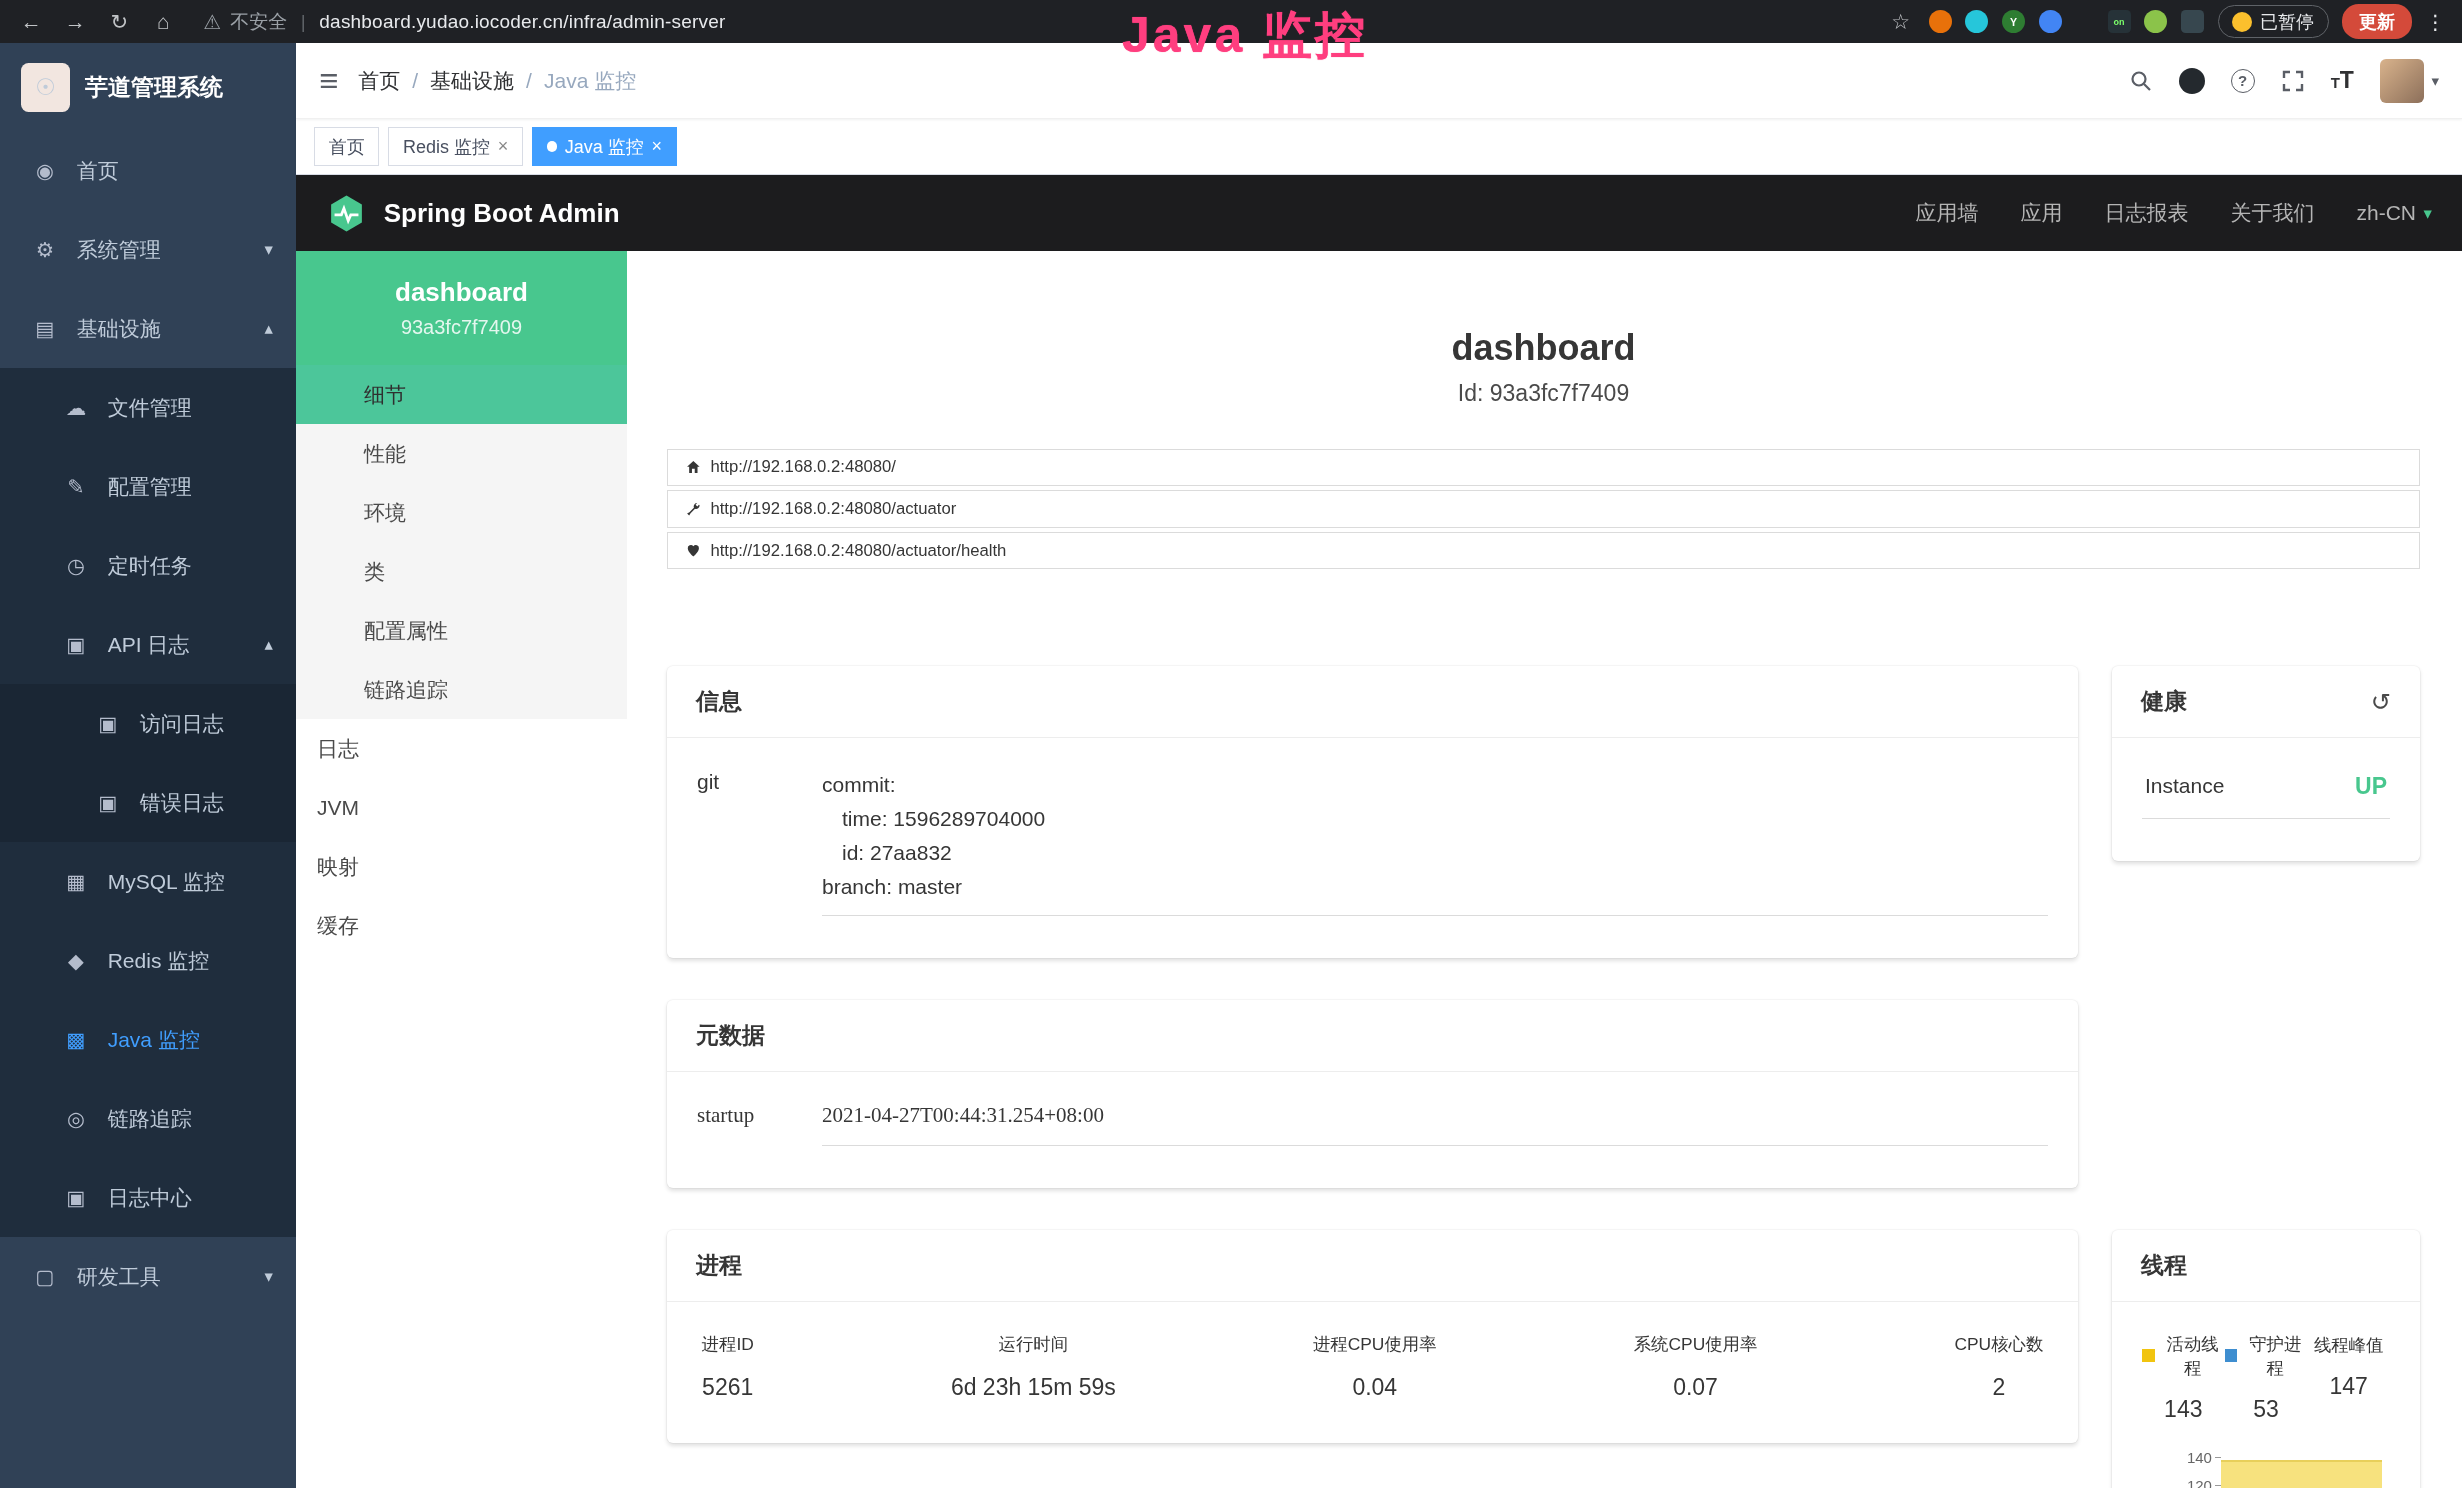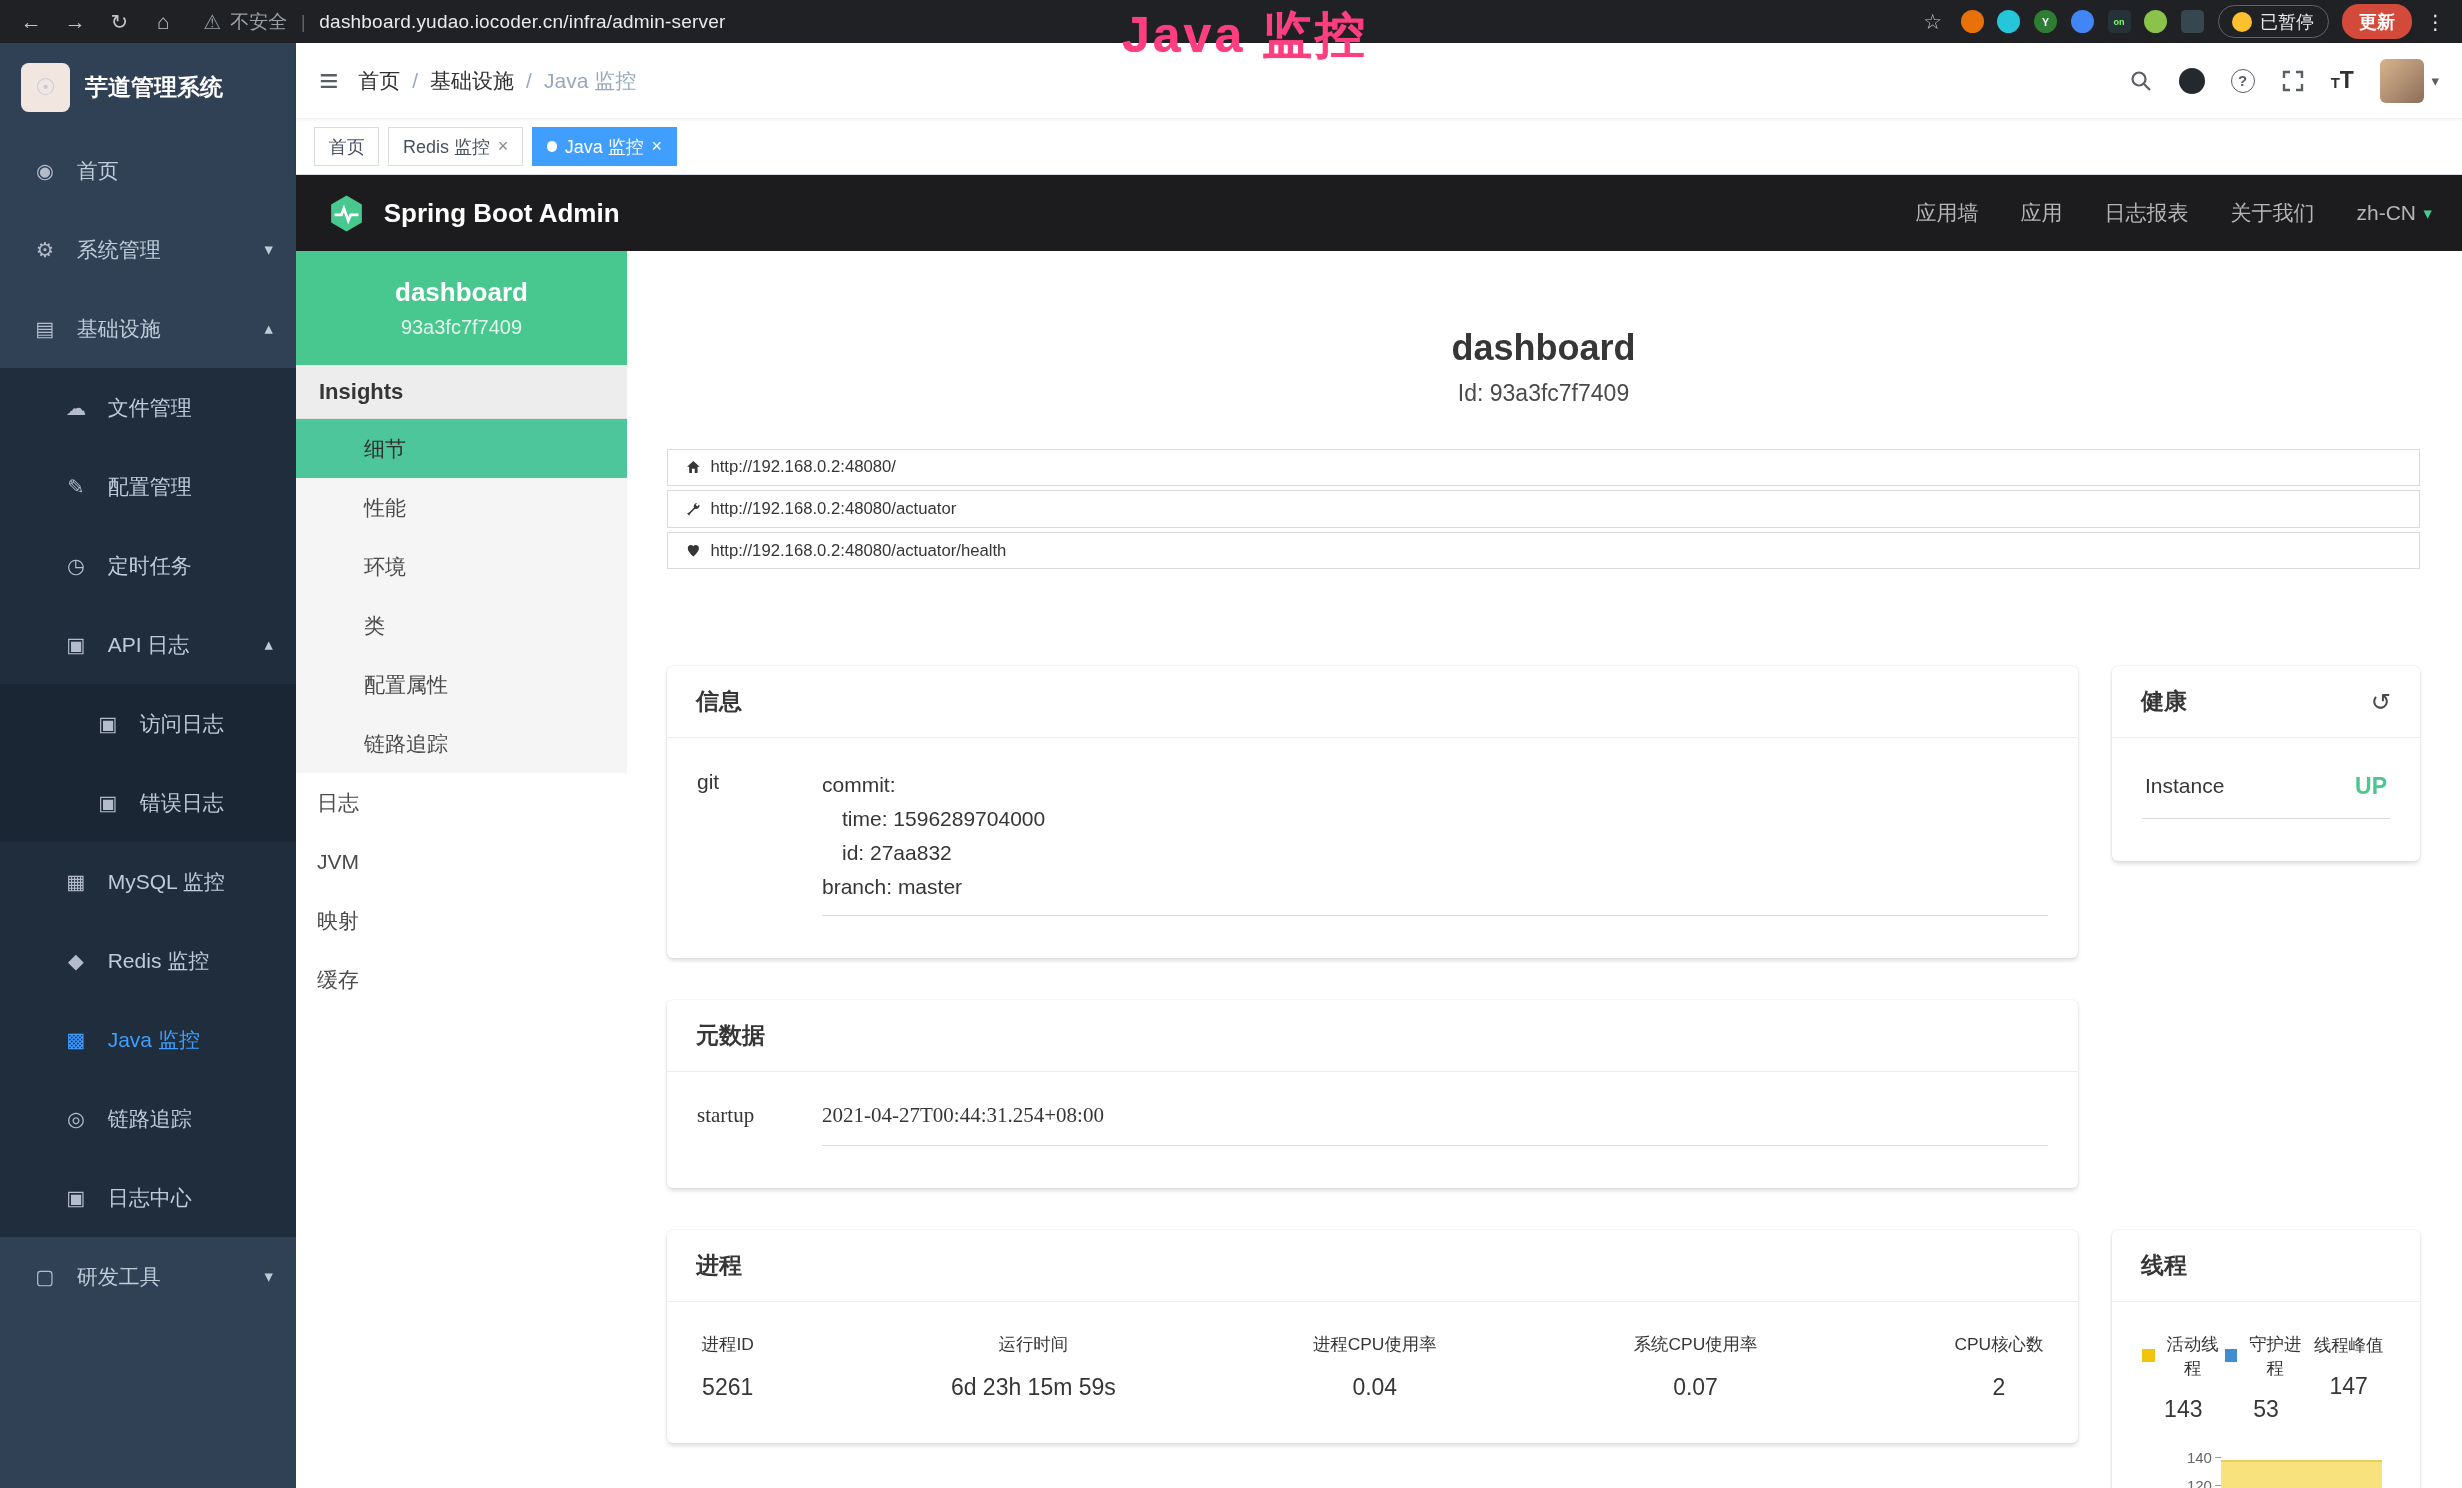--- a/index.html
+++ b/index.html
@@ -163,21 +163,21 @@
     <span class="warn-txt">不安全</span>
     <span class="addr-sep">|</span>
     <span class="url-txt">dashboard.yudao.iocoder.cn/infra/admin-server</span>
   </div>
   <div class="b-right">
     <span class="bicon">☆</span>
     <span class="ext-ic" style="background:#e8710a;"></span>
     <span class="ext-ic" style="background:#26c6da;"></span>
     <span class="ext-ic" style="background:#2e7d32;">Y</span>
     <span class="ext-ic" style="background:#4285f4;"></span>
-    <span class="ext-ic" style="background:#263238;border-radius:4.6px;font-size:9px;color:#7cff6b;">on</span>
+    <span class="ext-ic" style="background:#263238;border-radius:4.6px;font-size:9px;color:#7cff6b;margin-left:32px;">on</span>
     <span class="ext-ic" style="background:#8bc34a;"></span>
     <span class="ext-ic" style="background:#37474f;border-radius:4.6px;"></span>
     <span class="pill">
       <span class="face"></span>
       <span>已暂停</span>
     </span>
     <span class="update-btn">
       <span>更新</span>
     </span>
     <span class="kebab">⋮</span>
@@ -336,21 +336,20 @@
       </div>
     </div>
 
     <div class="sba-body">
 
       <div class="sba-sidebar">
         <div class="sba-app-head">
           <span class="sba-app-name">dashboard</span>
           <span class="sba-app-id">93a3fc7f7409</span>
         </div>
-        <div class="sba-sec-head">Insights</div>
         <div class="ins-group">
           <div class="ins-item selected">细节</div>
           <div class="ins-item">性能</div>
           <div class="ins-item">环境</div>
           <div class="ins-item">类</div>
           <div class="ins-item">配置属性</div>
           <div class="ins-item">链路追踪</div>
         </div>
         <div class="side-item">日志</div>
         <div class="side-item">JVM</div>

